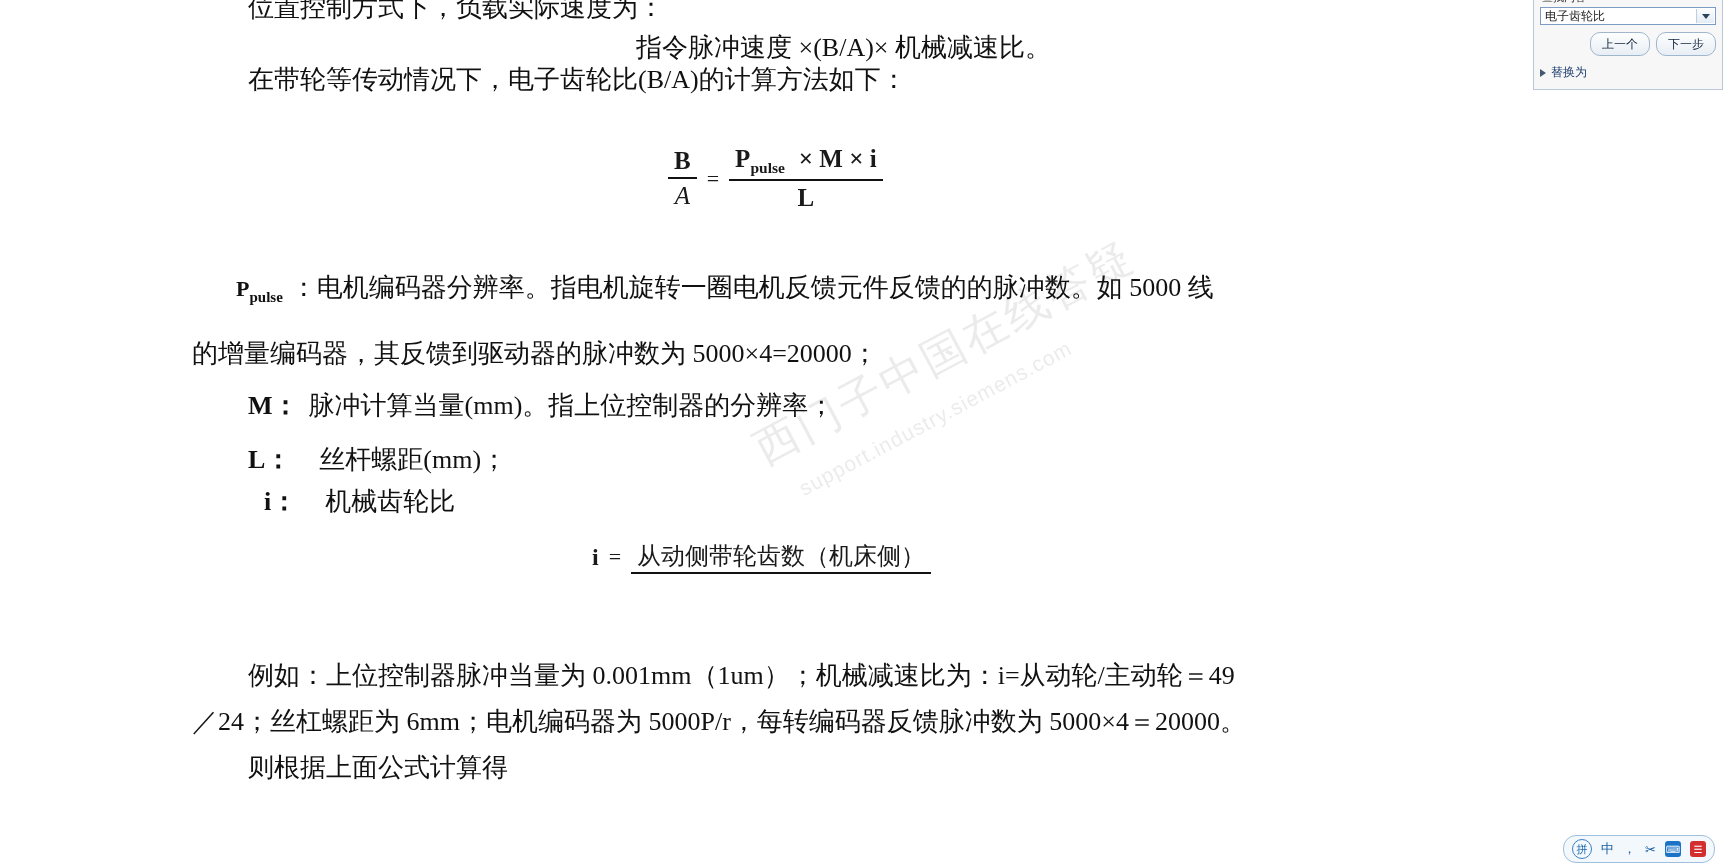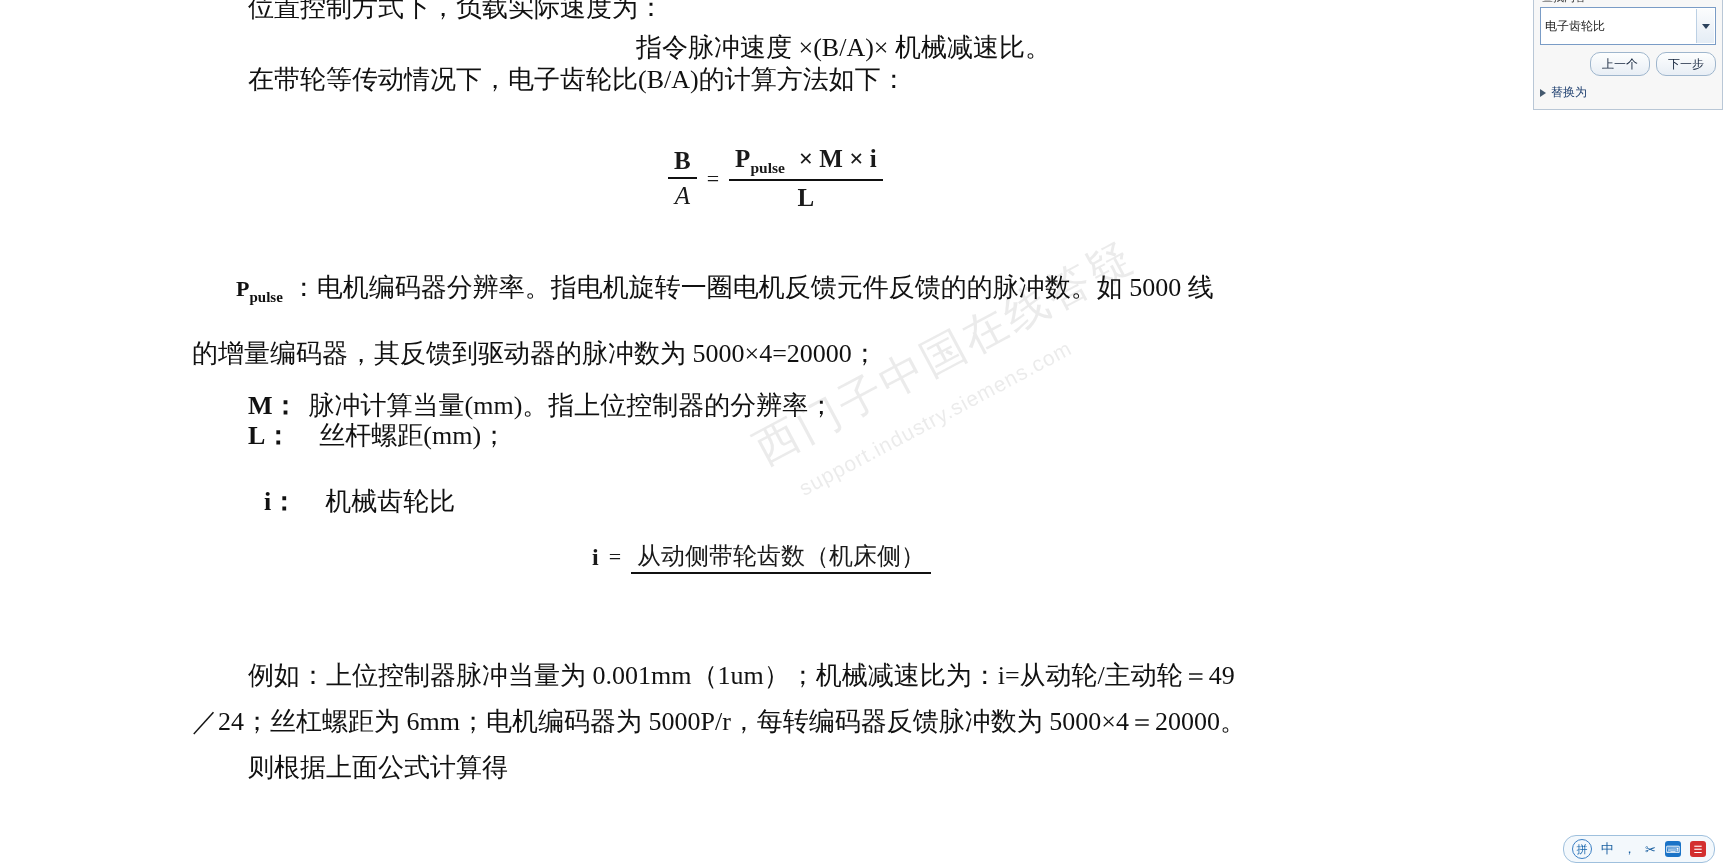--- a/index.html
+++ b/index.html
@@ -106,21 +106,21 @@
     color: #1b1b1b;
     padding: 4px 6px 8px 6px;
   }
   #find-panel .panel-label {
     font-size: 11px;
     color: #333;
     margin: 0 0 2px 2px;
   }
   .combo {
     position: relative;
-    height: 38px;
+    height: 18px;
     background: #ffffff;
     border: 1px solid #7a9cc6;
     box-sizing: border-box;
     display: flex;
     align-items: center;
     padding: 0 20px 0 4px;
     font-size: 12px;
   }
   .combo .arrow {
     position: absolute;
@@ -252,21 +252,21 @@
   <div class="line" style="left: 236px; top: 272px;">
     <span class="serif-b" style="font-size:22px;">P</span><span class="serif-b sub" style="font-size:15px;">pulse</span><span style="margin-left:8px;">：电机编码器分辨率。指电机旋转一圈电机反馈元件反馈的的脉冲数。如 5000 线</span>
   </div>
 
   <div class="line ind0" style="top: 338px;">的增量编码器，其反馈到驱动器的脉冲数为 5000×4=20000；</div>
 
   <div class="line" style="left: 248px; top: 390px;">
     <span class="serif-b">M：</span><span style="margin-left:10px;">脉冲计算当量(mm)。指上位控制器的分辨率；</span>
   </div>
 
-  <div class="line" style="left: 248px; top: 420px; text-align: right;">
+  <div class="line" style="left: 248px; top: 444px; text-align: right;">
     <span class="serif-b">L：</span><span style="margin-left:28px;">丝杆螺距(mm)；</span>
   </div>
 
   <div class="line" style="left: 264px; top: 486px;">
     <span class="serif-b">i：</span><span style="margin-left:28px;">机械齿轮比</span>
   </div>
 
   <div class="eq-wrap" style="left: 592px; top: 540px;">
     <span class="serif-b" style="font-size:24px;">i</span>
     <span style="margin:0 10px;font-size:22px;">=</span>

